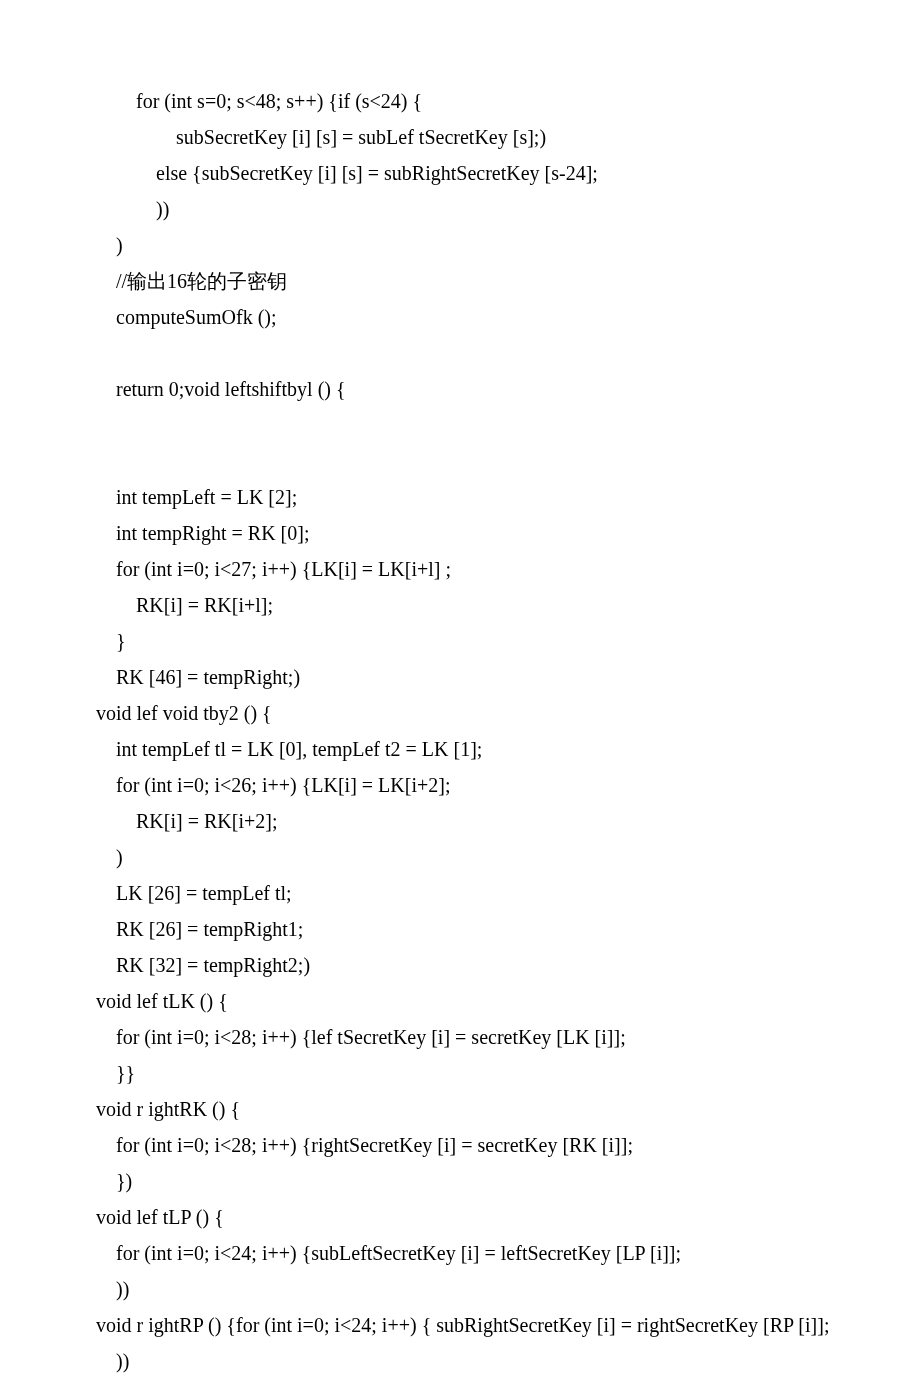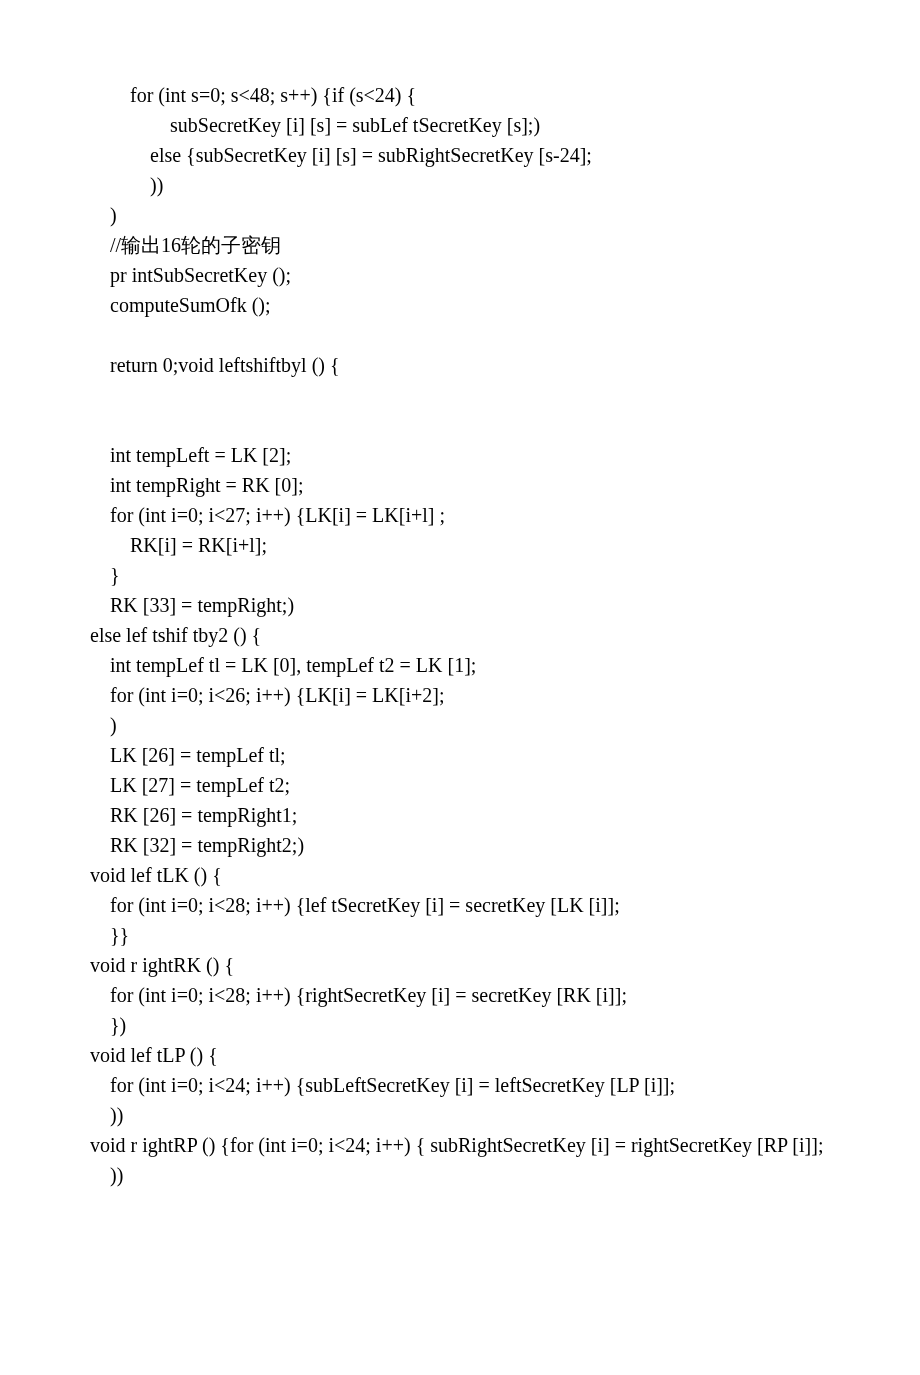--- a/index.html
+++ b/index.html
@@ -12,52 +12,51 @@
     color: #000000;
   }
   .page {
     width: 920px;
     min-height: 1375px;
     padding: 80px 70px 80px 90px;
     box-sizing: border-box;
   }
   .code-line {
     white-space: pre-wrap;
-    margin: 0;
+    margin: 6px;
   }
 </style>
 </head>
 <body>
 
 <div class="page">
   <div id="code-container">
       <p class="code-line">        for (int s=0; s&lt;48; s++) {if (s&lt;24) {</p>
       <p class="code-line">                subSecretKey [i] [s] = subLef tSecretKey [s];)</p>
       <p class="code-line">            else {subSecretKey [i] [s] = subRightSecretKey [s-24];</p>
       <p class="code-line">            ))</p>
       <p class="code-line">    )</p>
       <p class="code-line">    //输出16轮的子密钥</p>
-      <p class="code-line">    pr intSubSecretKey ();</p>
       <p class="code-line">    computeSumOfk ();</p>
       <p class="code-line">&nbsp;</p>
       <p class="code-line">    return 0;void leftshiftbyl () {</p>
       <p class="code-line">&nbsp;</p>
       <p class="code-line">&nbsp;</p>
       <p class="code-line">    int tempLeft = LK [2];</p>
       <p class="code-line">    int tempRight = RK [0];</p>
       <p class="code-line">    for (int i=0; i&lt;27; i++) {LK[i] = LK[i+l] ;</p>
       <p class="code-line">        RK[i] = RK[i+l];</p>
       <p class="code-line">    }</p>
-      <p class="code-line">    RK [33] = tempRight;)</p>
-      <p class="code-line">else lef tshif tby2 () {</p>
+      <p class="code-line">    RK [46] = tempRight;)</p>
+      <p class="code-line">void lef void tby2 () {</p>
       <p class="code-line">    int tempLef tl = LK [0], tempLef t2 = LK [1];</p>
       <p class="code-line">    for (int i=0; i&lt;26; i++) {LK[i] = LK[i+2];</p>
+      <p class="code-line">        RK[i] = RK[i+2];</p>
       <p class="code-line">    )</p>
       <p class="code-line">    LK [26] = tempLef tl;</p>
-      <p class="code-line">    LK [27] = tempLef t2;</p>
       <p class="code-line">    RK [26] = tempRight1;</p>
       <p class="code-line">    RK [32] = tempRight2;)</p>
       <p class="code-line">void lef tLK () {</p>
       <p class="code-line">    for (int i=0; i&lt;28; i++) {lef tSecretKey [i] = secretKey [LK [i]];</p>
       <p class="code-line">    }}</p>
       <p class="code-line">void r ightRK () {</p>
       <p class="code-line">    for (int i=0; i&lt;28; i++) {rightSecretKey [i] = secretKey [RK [i]];</p>
       <p class="code-line">    })</p>
       <p class="code-line">void lef tLP () {</p>
       <p class="code-line">    for (int i=0; i&lt;24; i++) {subLeftSecretKey [i] = leftSecretKey [LP [i]];</p>

